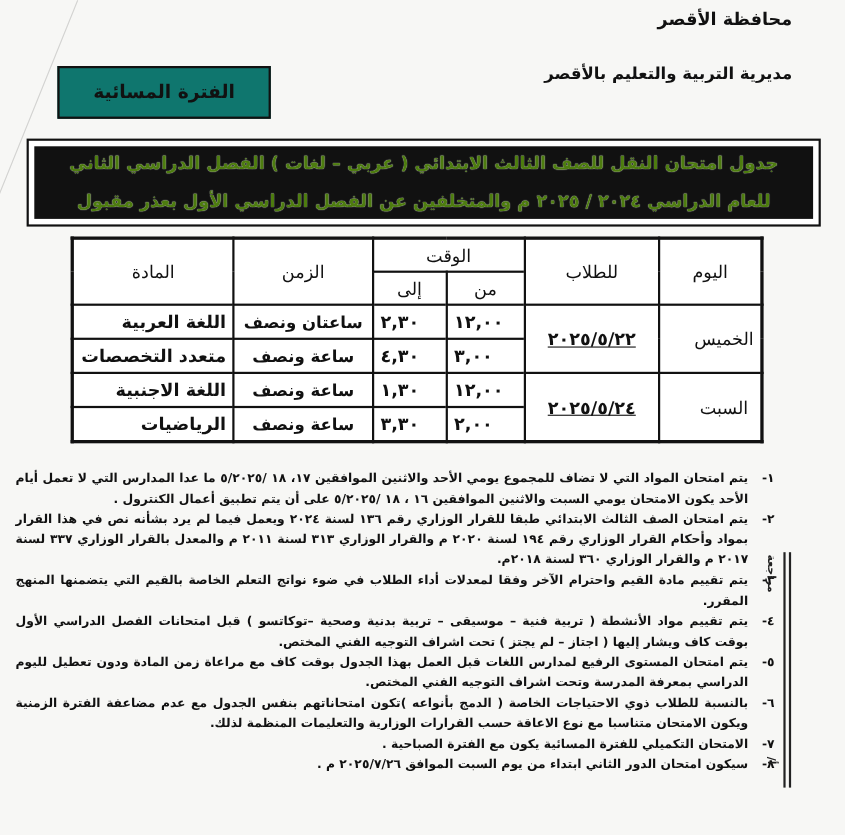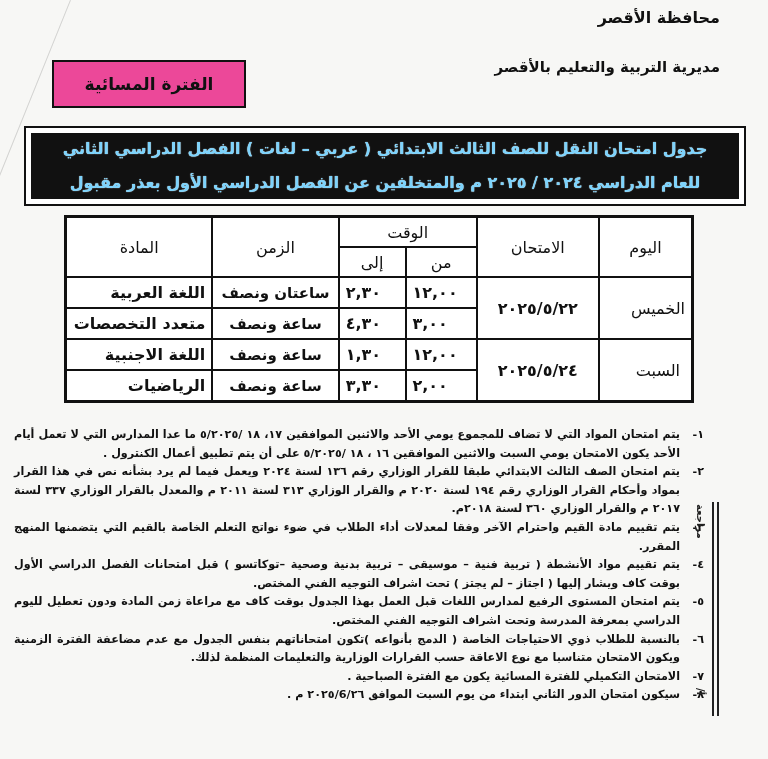--- a/index.html
+++ b/index.html
@@ -8,47 +8,47 @@
     background:#f7f7f5; color:#111;
     font-family:"DejaVu Sans", sans-serif;
   }
   .hdr-line { position:absolute; right:48px; font-weight:bold; font-size:15px; white-space:nowrap; }
   #h1 { top:8px; font-size:16px; }
   #h2 { top:58px; }
   #h3 { top:104px; font-size:13px;margin-top:42px; }
   .period-box {
     position:absolute; left:52px; top:60px; width:190px; height:44px;
     border:2px solid #111; border-top-width:2px; display:flex; align-items:center; justify-content:center;
-    font-weight:bold; font-size:17px; background:#ec4899;
+    font-weight:bold; font-size:17px; background:#0f766e;
   }
   .title-frame {
     position:absolute; left:24px; top:126px; width:722px; height:80px;
     border:2px solid #111; background:#fff; box-sizing:border-box; padding:5px;
   }
   .title-inner {
-    width:100%; height:100%; background:#111; color:#7dd3fc; box-sizing:border-box;
+    width:100%; height:100%; background:#111; color:#4d7c0f; box-sizing:border-box;
     display:flex; flex-direction:column; justify-content:center; align-items:center;
     font-weight:bold; font-size:16px; line-height:34px;
     text-shadow: 0 0 1px #fff;
   }
   .title-inner span { padding:0 8px; }
   table.sched {
     position:absolute; left:64px; top:215px; width:630px;
     border-collapse:collapse; font-size:15px; direction:rtl;
     border:3px solid #111;
   }
   table.sched th, table.sched td {
     border:2px solid #111; text-align:center; padding:0 6px; background:#fff;
   }
   table.sched th { font-weight:normal; font-size:16px; height:28px; }
   table.sched td { height:29px; font-weight:bold; }
   table.sched td.subject { text-align:right; font-size:16px; }
   table.sched td.num { text-align:left; font-size:16px; letter-spacing:1px; }
   table.sched td.day { font-weight:normal; font-size:16px;padding-left:31px; }
-  table.sched td.date { font-size:16px; letter-spacing:1px; }
+  table.sched td.date { font-size:16px; letter-spacing:1px;text-decoration:underline; }
   .notes {
     position:absolute; right:64px; top:426px; width:690px;
     font-size:11.2px; font-weight:bold; line-height:18.6px;
   }
   .note { display:flex; }
   .note .n { width:24px; flex:none; text-align:right; }
   .note .t { flex:1; text-align:justify; }
   .margin-rule {
     position:absolute; left:712px; top:502px; width:3px; height:214px;
     border-left:2px solid #222; border-right:2px solid #222;
@@ -88,21 +88,21 @@
     <col style="width:64px">
     <col style="width:124px">
     <col style="width:72px">
     <col style="width:68px">
     <col style="width:130px">
     <col style="width:150px">
   </colgroup>
   <thead>
     <tr>
       <th rowspan="2">اليوم</th>
-      <th rowspan="2">الامتحان</th>
+      <th rowspan="2">للطلاب</th>
       <th colspan="2">الوقت</th>
       <th rowspan="2">الزمن</th>
       <th rowspan="2">المادة</th>
     </tr>
     <tr>
       <th>من</th>
       <th>إلى</th>
     </tr>
   </thead>
   <tbody>
@@ -161,19 +161,19 @@
   <div class="note">
     <span class="n">٦-</span>
     <span class="t">بالنسبة للطلاب ذوي الاحتياجات الخاصة ( الدمج بأنواعه )تكون امتحاناتهم بنفس الجدول مع عدم مضاعفة الفترة الزمنية ويكون الامتحان متناسبا مع نوع الاعاقة حسب القرارات الوزارية والتعليمات المنظمة لذلك.</span>
   </div>
   <div class="note">
     <span class="n">٧-</span>
     <span class="t">الامتحان التكميلي للفترة المسائية يكون مع الفترة الصباحية .</span>
   </div>
   <div class="note">
     <span class="n">٨-</span>
-    <span class="t">سيكون امتحان الدور الثاني ابتداء من يوم السبت الموافق ٢٠٢٥/6/٢٦ م .</span>
+    <span class="t">سيكون امتحان الدور الثاني ابتداء من يوم السبت الموافق ٢٠٢٥/٧/٢٦ م .</span>
   </div>
 </div>
 
 <div class="margin-rule"></div>
 <div class="margin-text">مراجعة</div>
 <div class="margin-text bot">أ/</div>
 
 </body></html>

